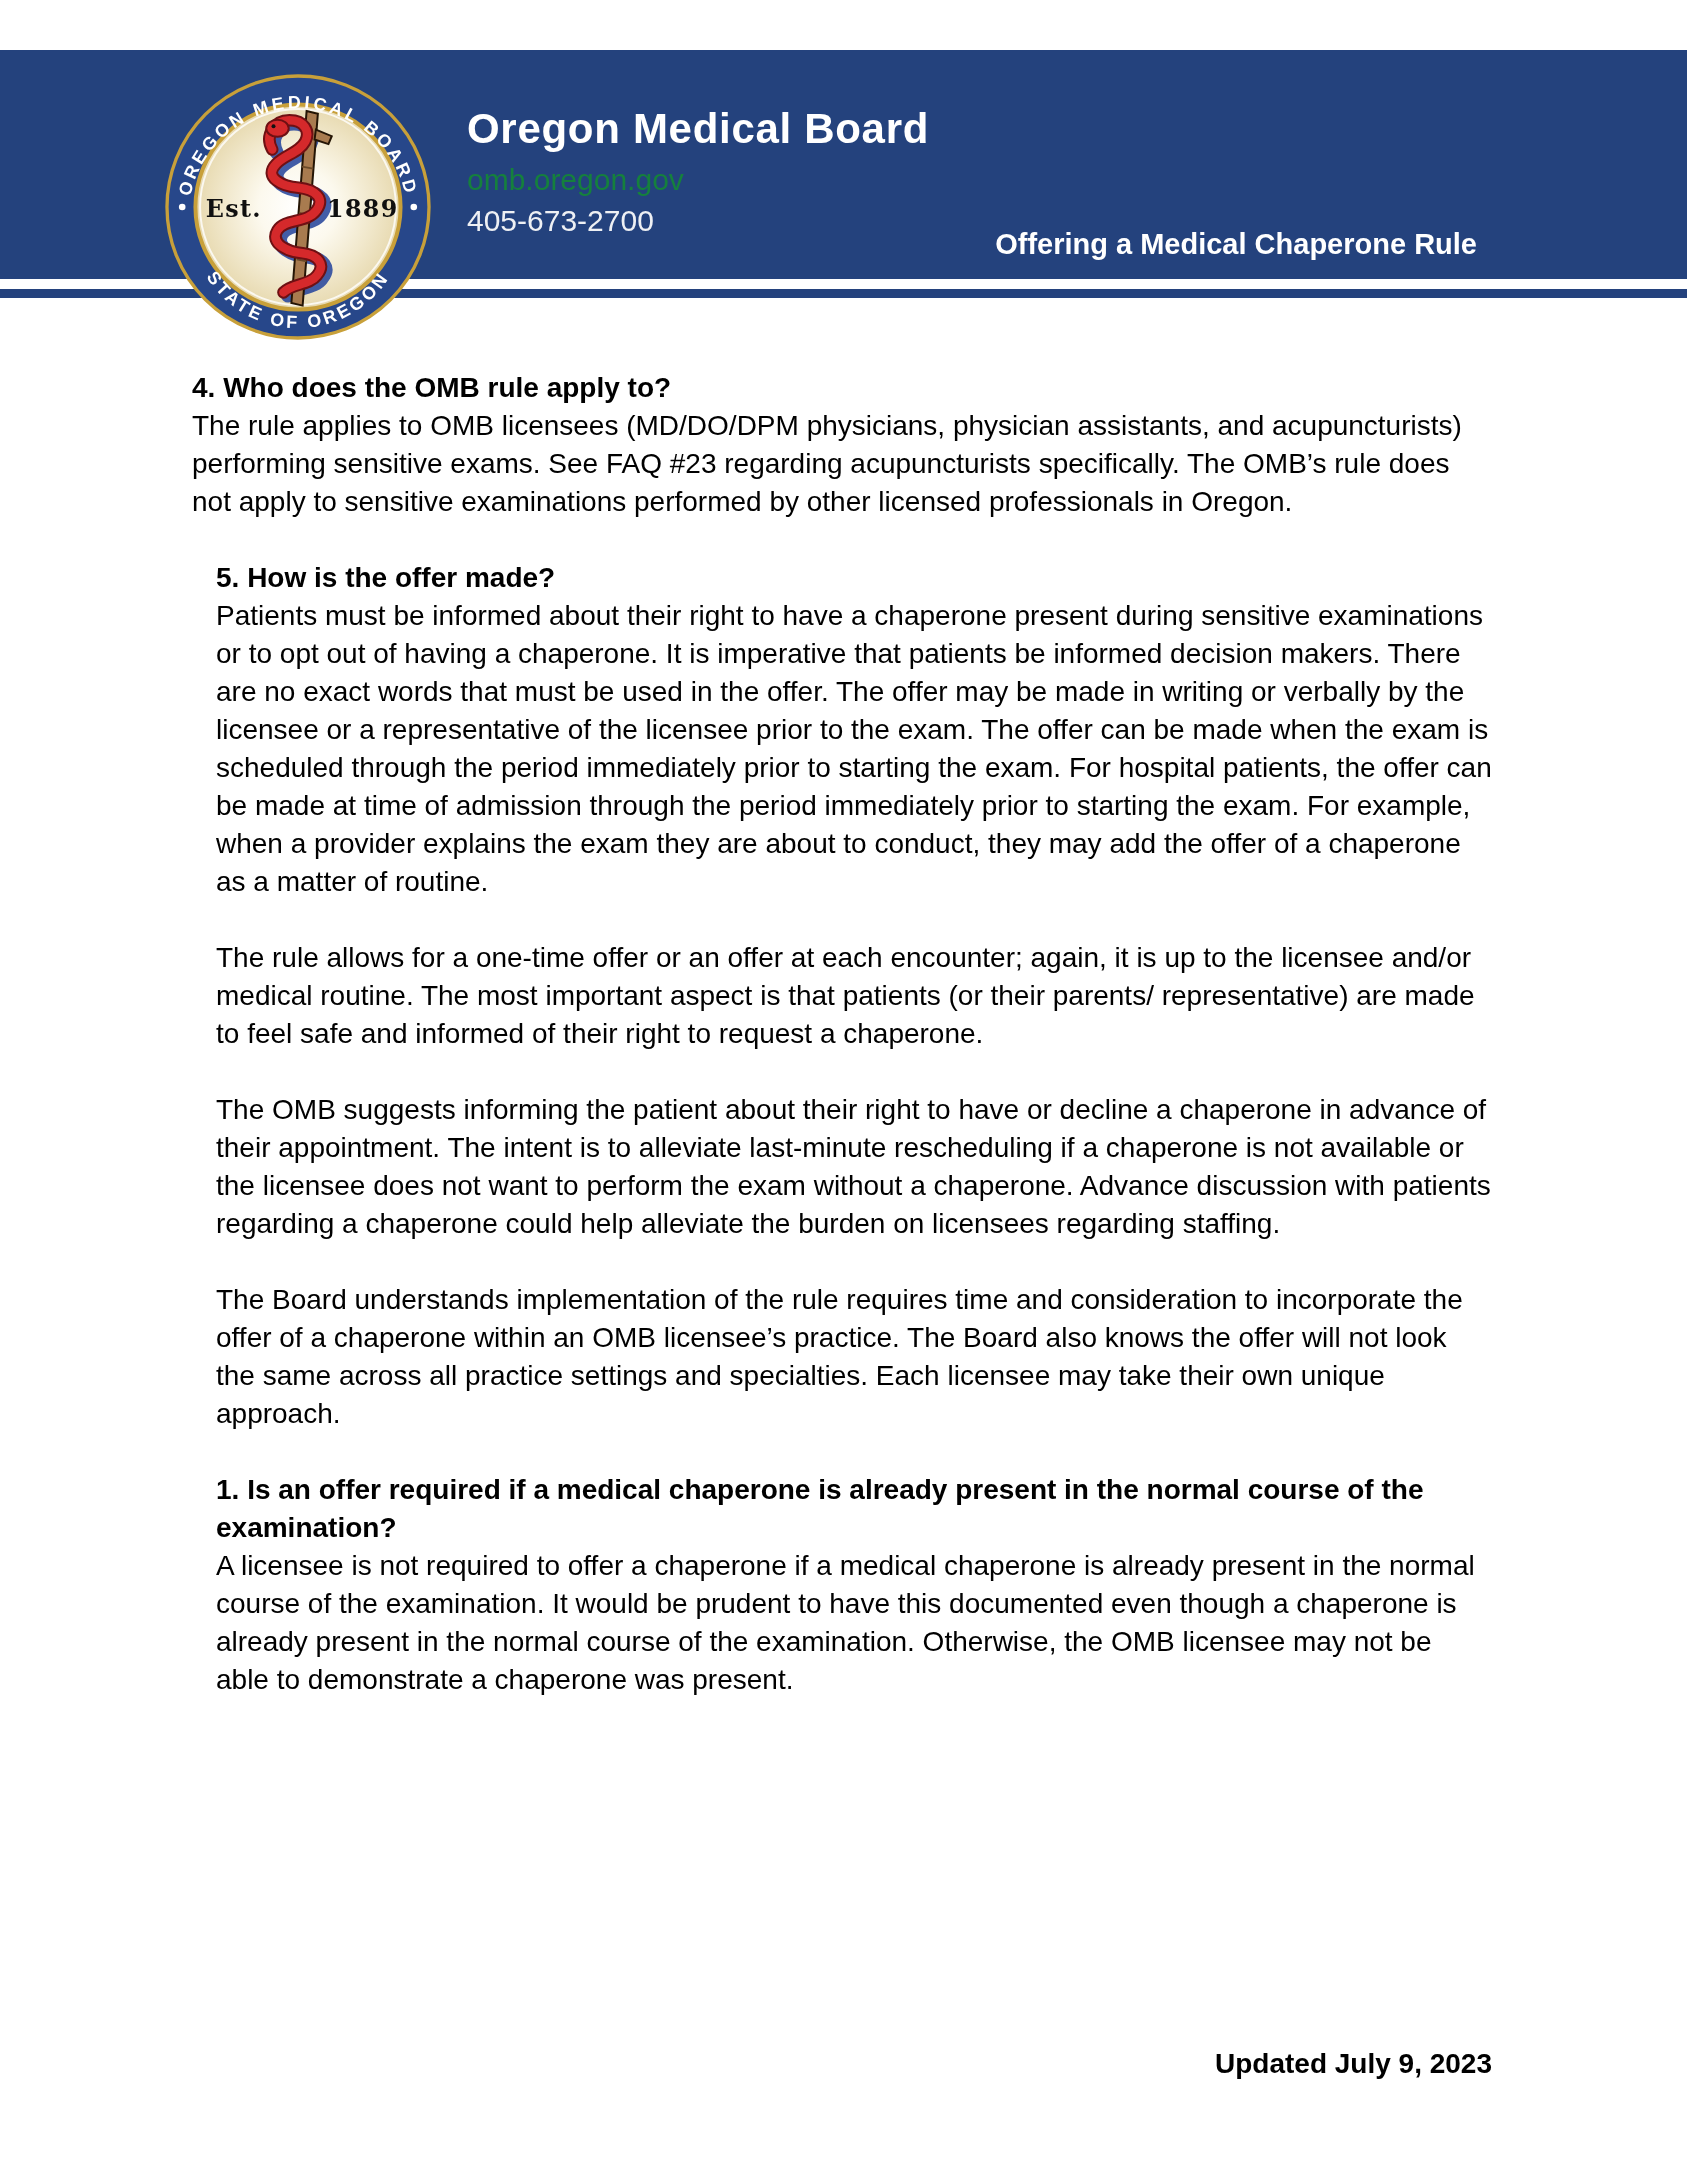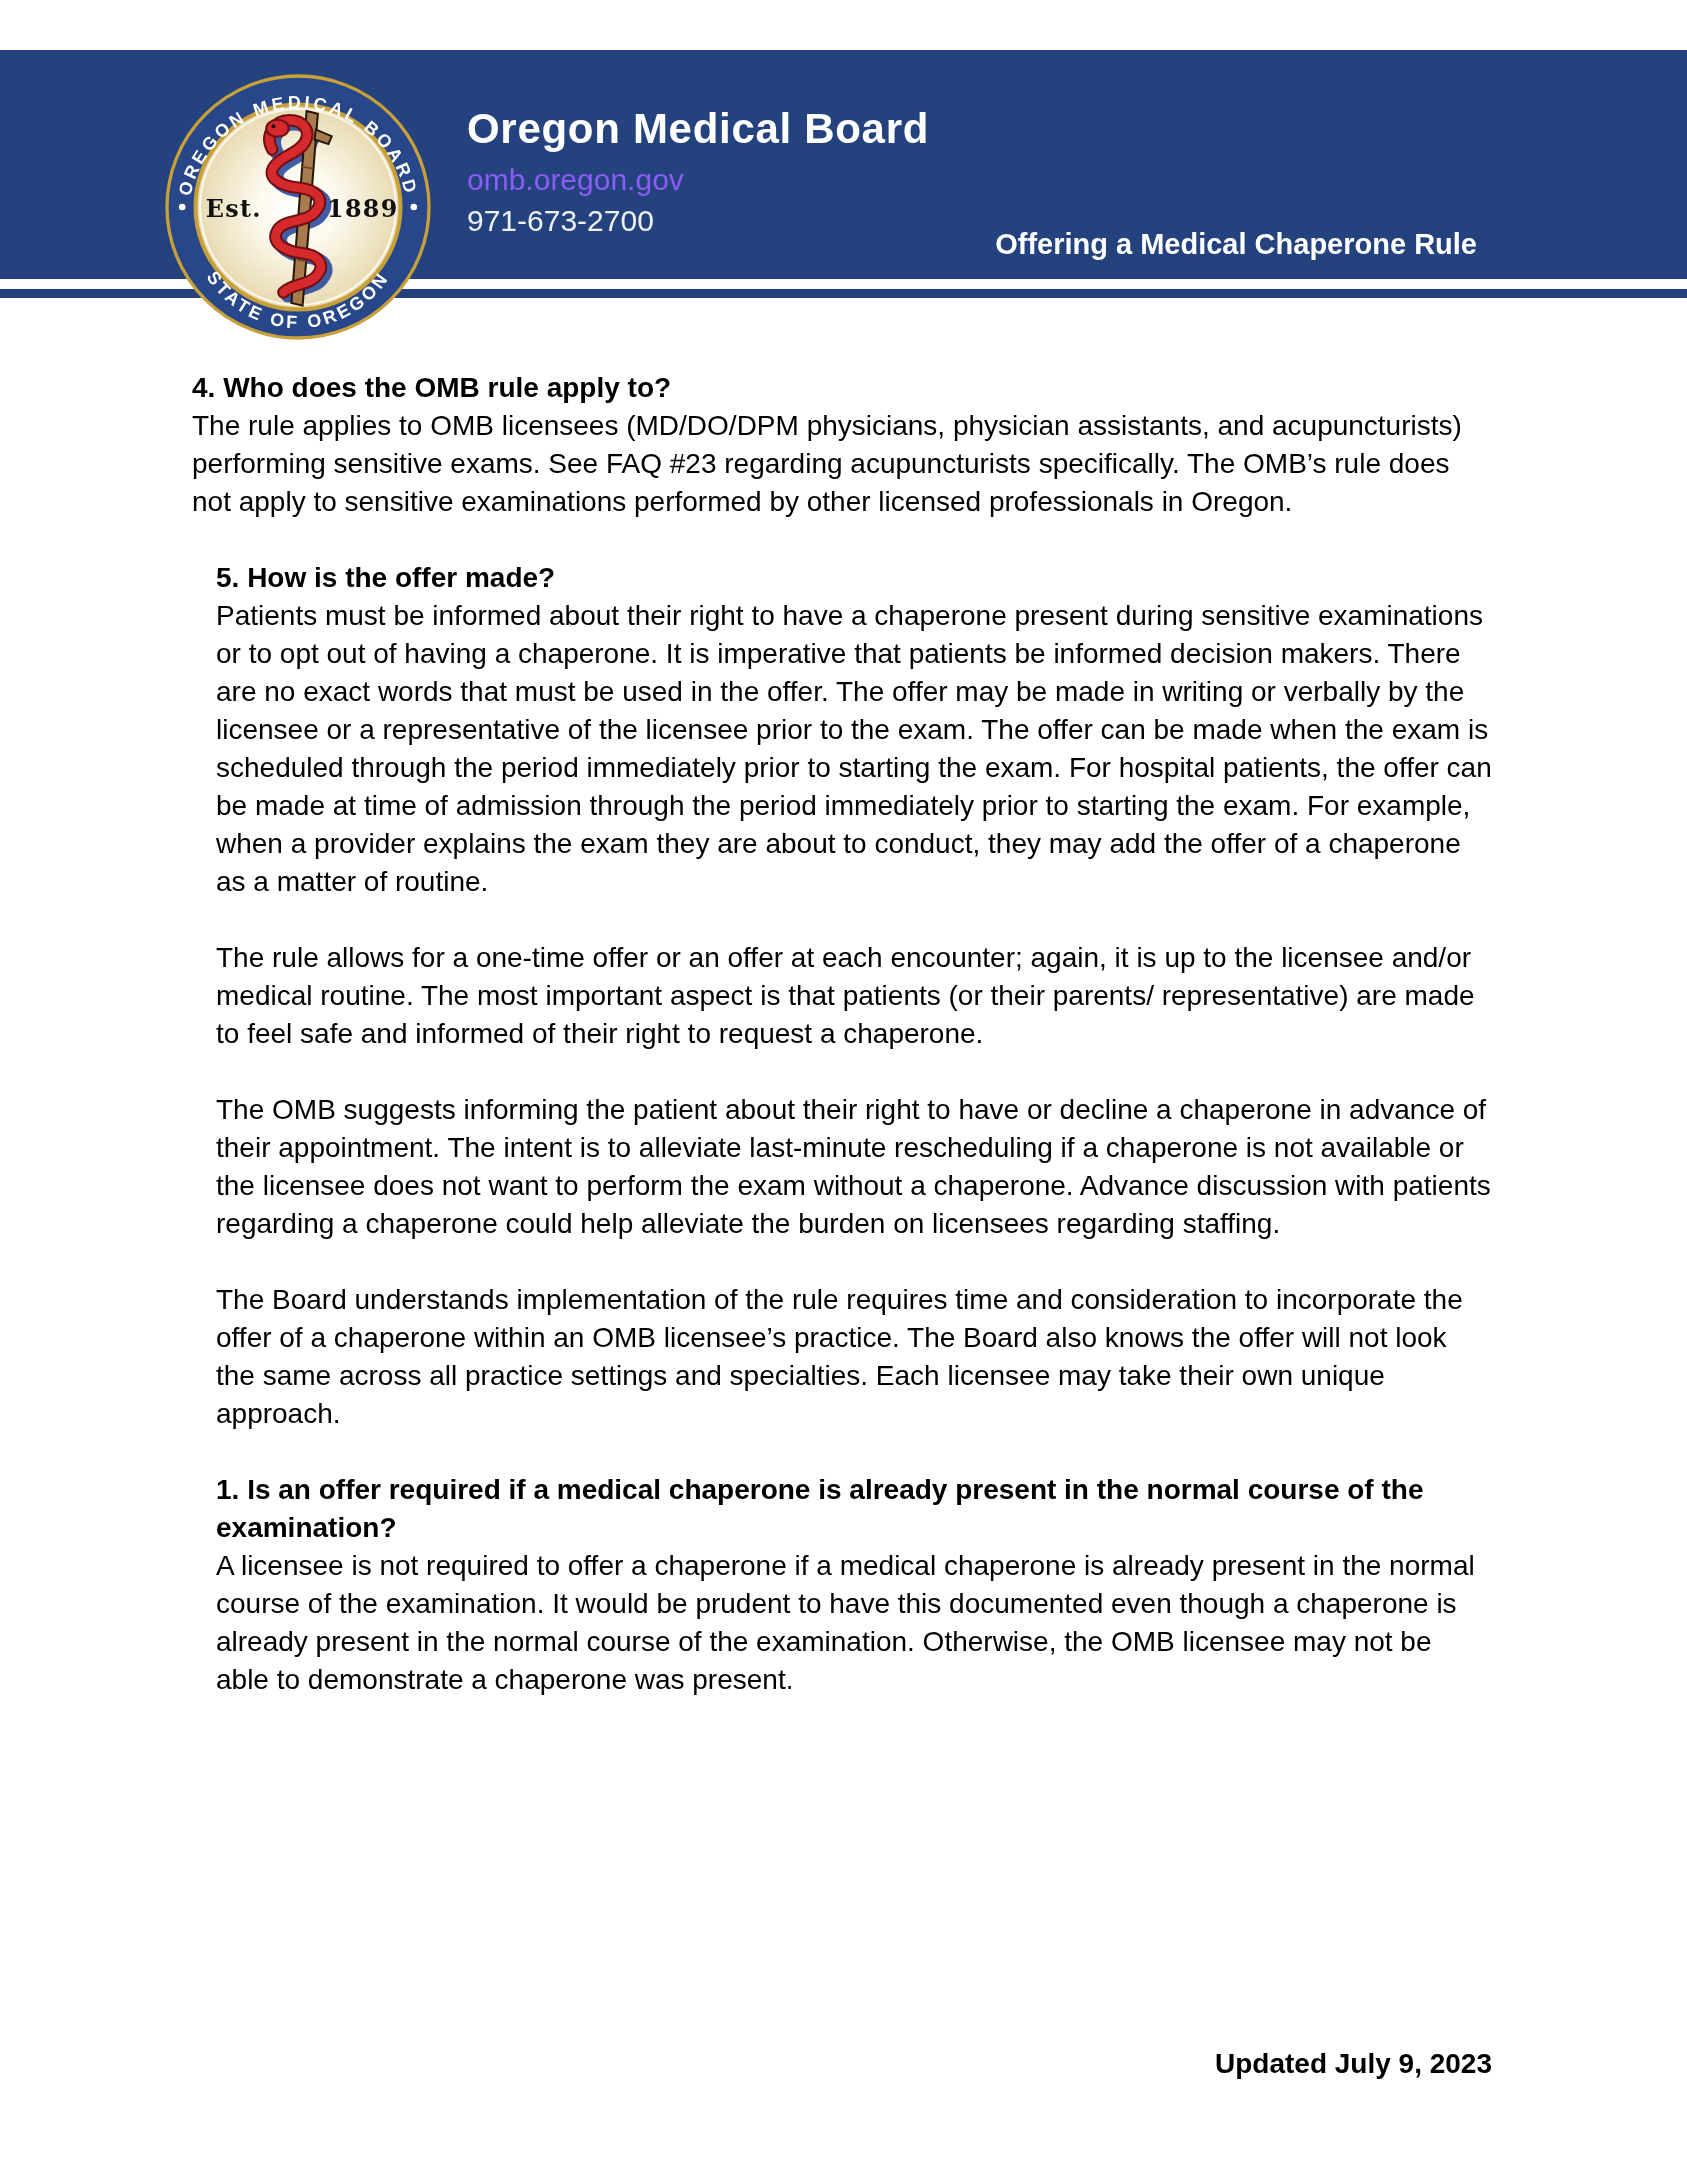--- a/index.html
+++ b/index.html
@@ -7,21 +7,21 @@
   .page {
     position:relative; width:1687px; height:2183px; background:#ffffff;
     font-family:"Liberation Sans", sans-serif; color:#000; overflow:hidden;
     margin:0 auto;
   }
   
   .band   { position:absolute; left:0; top:50px;  width:1687px; height:229px; background:#24427D; }
   .stripe-white { position:absolute; left:0; top:279px; width:1687px; height:10px; background:#ffffff; }
   .stripe-blue  { position:absolute; left:0; top:289px; width:1687px; height:8.6px; background:#24427D; }
   .org-name  { position:absolute; left:467px; top:105px; font-size:42px; font-weight:bold; color:#ffffff; letter-spacing:0.7px; }
-  .org-url   { position:absolute; left:467px; top:163px; font-size:30px; color:#8b5cf6; }
+  .org-url   { position:absolute; left:467px; top:163px; font-size:30px; color:#15803d; }
   .org-phone { position:absolute; left:467px; top:204px; font-size:30px; color:#eef0f4; }
   .doc-title { position:absolute; right:210px; top:212px; font-size:29px; font-weight:bold; color:#ffffff;margin-top:16px; }
   .seal { position:absolute; left:165px; top:74px; width:266px; height:266px; }
   .seal svg { display:block; width:100%; height:100%; }
   .arc-text { font-family:"Liberation Sans", sans-serif; font-weight:bold; font-size:27px; fill:#ffffff; letter-spacing:5px; }
   .est-text { font-family:"DejaVu Serif", serif; font-weight:bold; font-size:36px; fill:#101010; letter-spacing:2px; }
   
   .content { position:absolute; left:192px; top:369px; width:1300px; font-size:28px; line-height:38px; }
   .sec-heading { font-size:28px; font-weight:bold; line-height:38px; }
   .para { margin:0; }
@@ -78,21 +78,21 @@
           <circle cx="164" cy="79" r="3" fill="#111"></circle>
         </g>
 
         <text class="est-text" x="104" y="216" text-anchor="middle">Est.</text>
         <text class="est-text" x="299" y="216" text-anchor="middle">1889</text>
       </svg>
     </div>
 
     <div class="org-name">Oregon Medical Board</div>
     <div class="org-url">omb.oregon.gov</div>
-    <div class="org-phone">971-673-2700</div>
+    <div class="org-phone">405-673-2700</div>
     <div class="doc-title">Offering a Medical Chaperone Rule</div>
   </header>
 
   <main class="content">
 
     <section class="section">
       <h2 class="sec-heading">4. Who does the OMB rule apply to?</h2>
       <p class="para">The rule applies to OMB licensees (MD/DO/DPM physicians, physician assistants, and acupuncturists) performing sensitive exams. See FAQ #23 regarding acupuncturists specifically. The OMB’s rule does not apply to sensitive examinations performed by other licensed professionals in Oregon.</p>
     </section>
 

